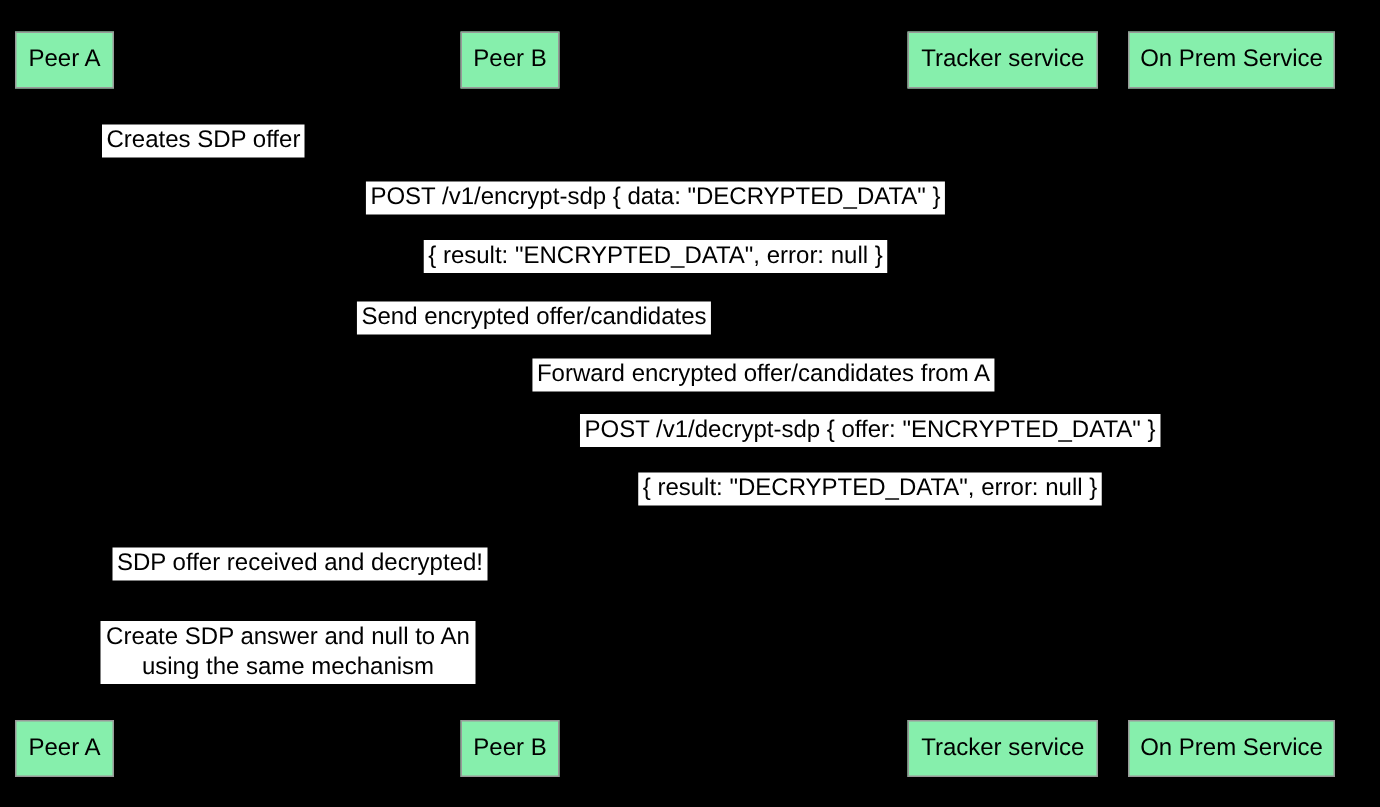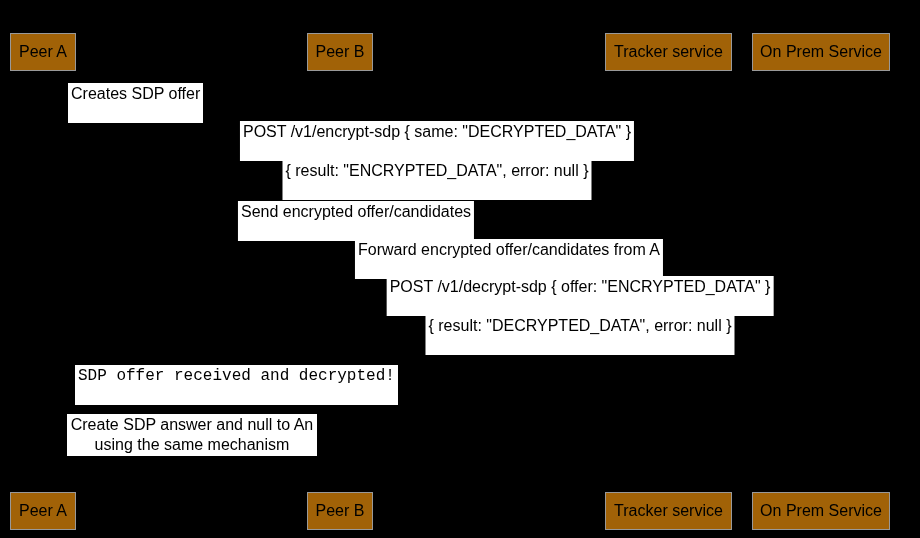--- a/index.html
+++ b/index.html
@@ -13,33 +13,32 @@
   }
   .stage {
     position: relative;
     width: 920px;
     height: 538px;
     background: #000000;
   }
   .actor-box {
     position: absolute;
     height: 36px;
-    background: #a16207;
+    background: #86efac;
     border: 1px solid #999999;
     color: #000000;
     font-size: 16px;
     line-height: 36px;
     text-align: center;
     white-space: nowrap;
     box-sizing: content-box;
-    margin-top: 12px;
   }
   .msg {
     position: absolute;
-    height: 40px;
+    height: 22px;
     background: #ffffff;
     color: #000000;
     font-size: 16px;
     line-height: 22px;
     white-space: nowrap;
     padding: 0 3px;
   }
   .msg.center {
     transform: translateX(-50%);
   }
@@ -57,33 +56,33 @@
 
 <div class="stage">
 
   <div class="actor-box" style="left:10px;  top:21px; width:64px;">Peer A</div>
   <div class="actor-box" style="left:307px; top:21px; width:64px;">Peer B</div>
   <div class="actor-box" style="left:605px; top:21px; width:125px;">Tracker service</div>
   <div class="actor-box" style="left:752px; top:21px; width:136px;">On Prem Service</div>
 
   <div class="msg" style="left:68px; top:83px;">Creates SDP offer</div>
 
-  <div class="msg center" style="left:437px; top:121px;">POST /v1/encrypt-sdp { same: "DECRYPTED_DATA" }</div>
+  <div class="msg center" style="left:437px; top:121px;">POST /v1/encrypt-sdp { data: "DECRYPTED_DATA" }</div>
 
   <div class="msg center" style="left:437px; top:160px;">{ result: "ENCRYPTED_DATA", error: null }</div>
 
   <div class="msg center" style="left:509px; top:239px;">Forward encrypted offer/candidates from A</div>
 
   <div class="msg center" style="left:356px; top:201px;">Send encrypted offer/candidates</div>
 
   <div class="msg center" style="left:580px; top:276px;">POST /v1/decrypt-sdp { offer: "ENCRYPTED_DATA" }</div>
 
   <div class="msg center" style="left:580px; top:315px;">{ result: "DECRYPTED_DATA", error: null }</div>
 
-  <div class="msg" style="left:75px; top:365px;font-family:Liberation Mono, monospace;">SDP offer received and decrypted!</div>
+  <div class="msg" style="left:75px; top:365px;">SDP offer received and decrypted!</div>
 
   <div class="note-box" style="left:67px; top:414px; width:250px; height:41px; padding-top:1px;">
     <div>Create SDP answer and null to An</div>
     <div>using the same mechanism</div>
   </div>
 
   <div class="actor-box" style="left:10px;  top:480px; width:64px;">Peer A</div>
   <div class="actor-box" style="left:307px; top:480px; width:64px;">Peer B</div>
   <div class="actor-box" style="left:605px; top:480px; width:125px;">Tracker service</div>
   <div class="actor-box" style="left:752px; top:480px; width:136px;">On Prem Service</div>

